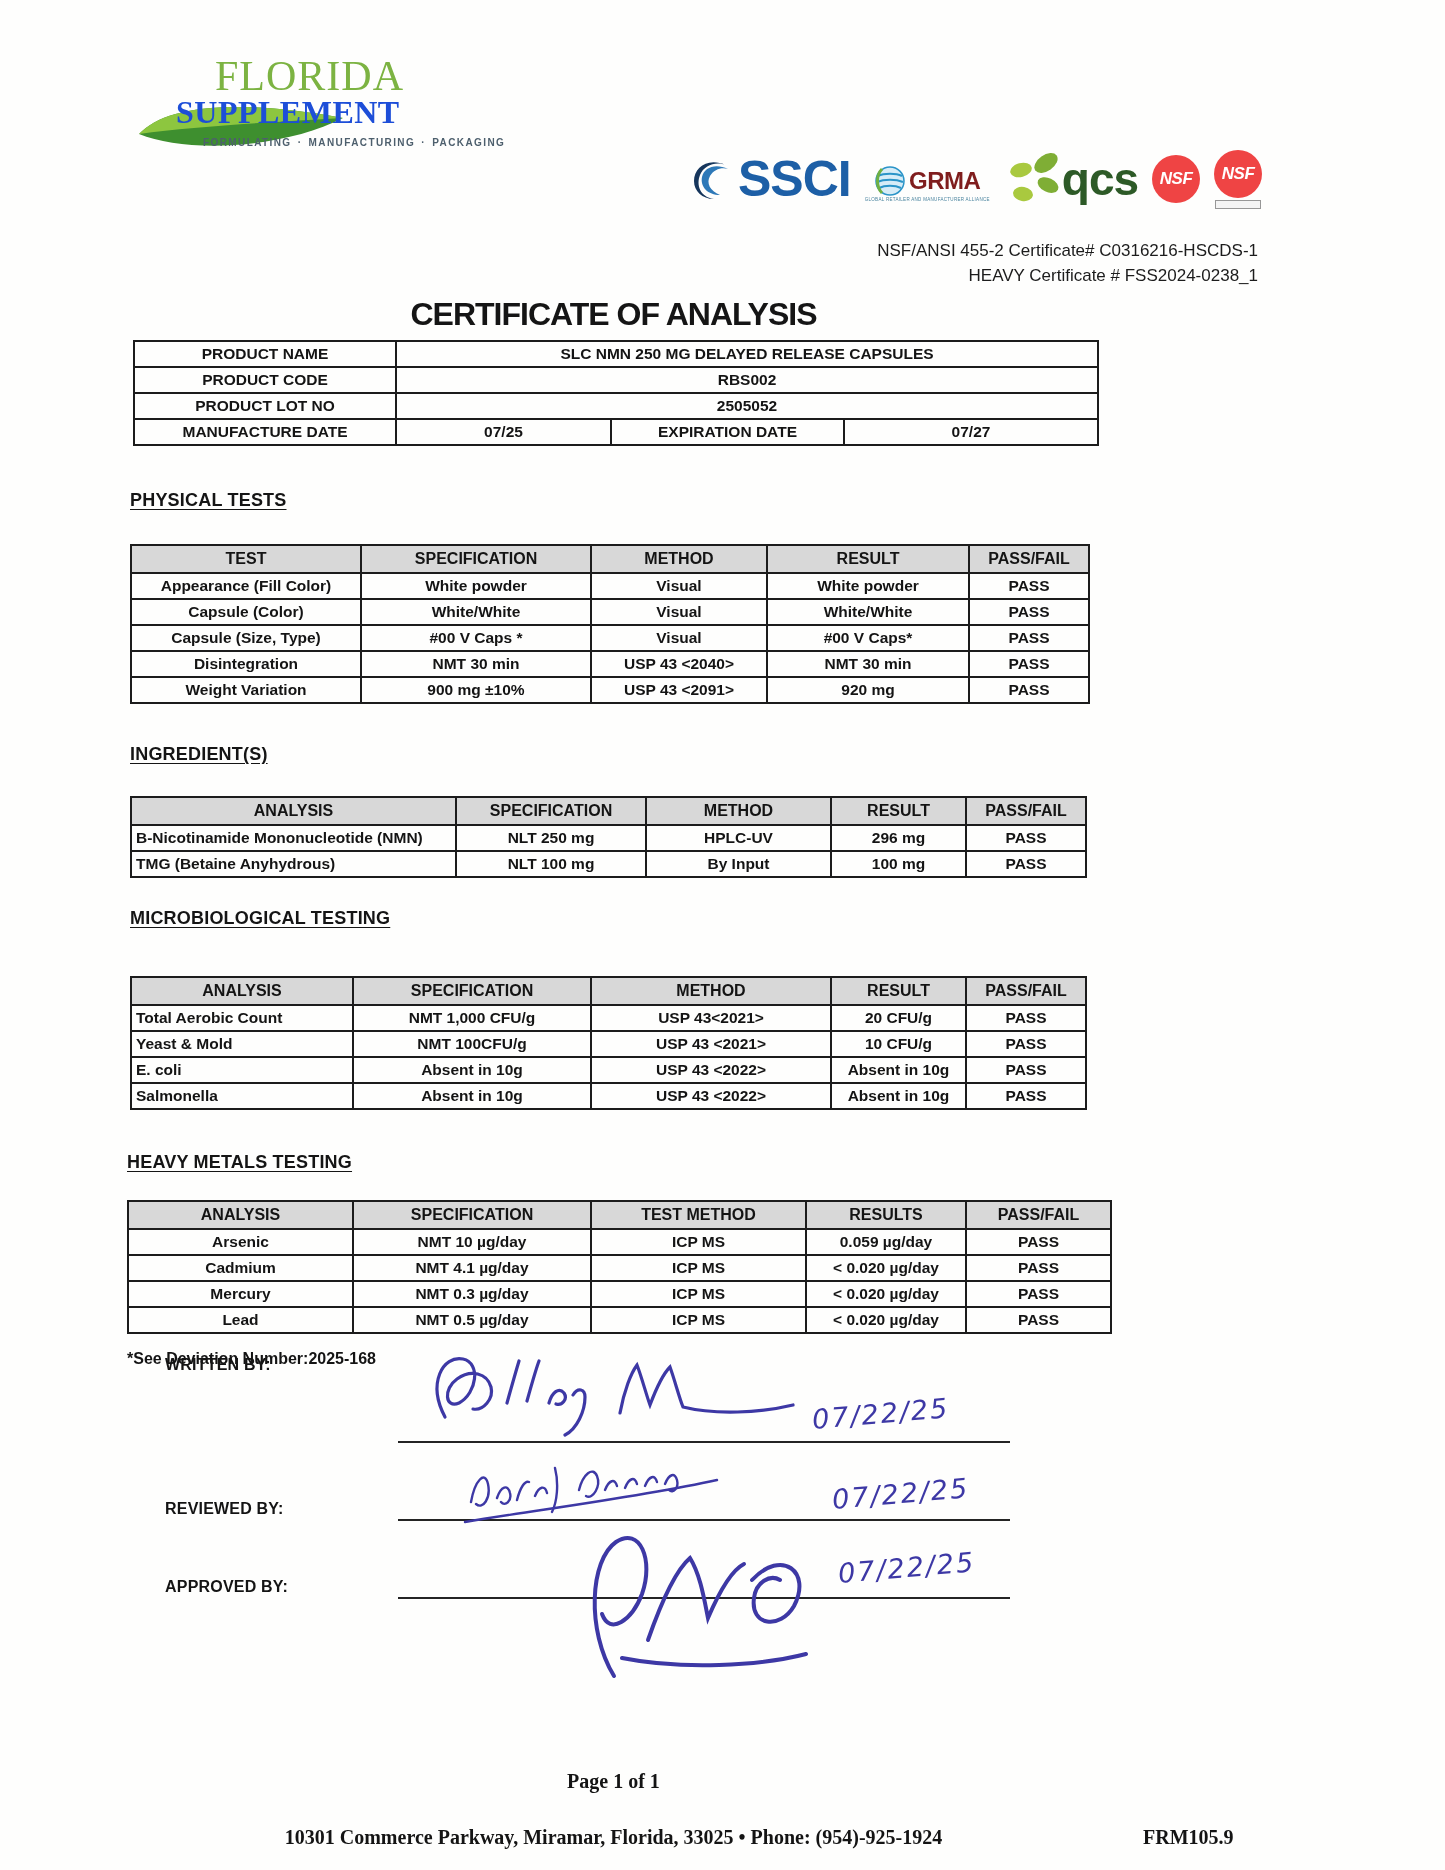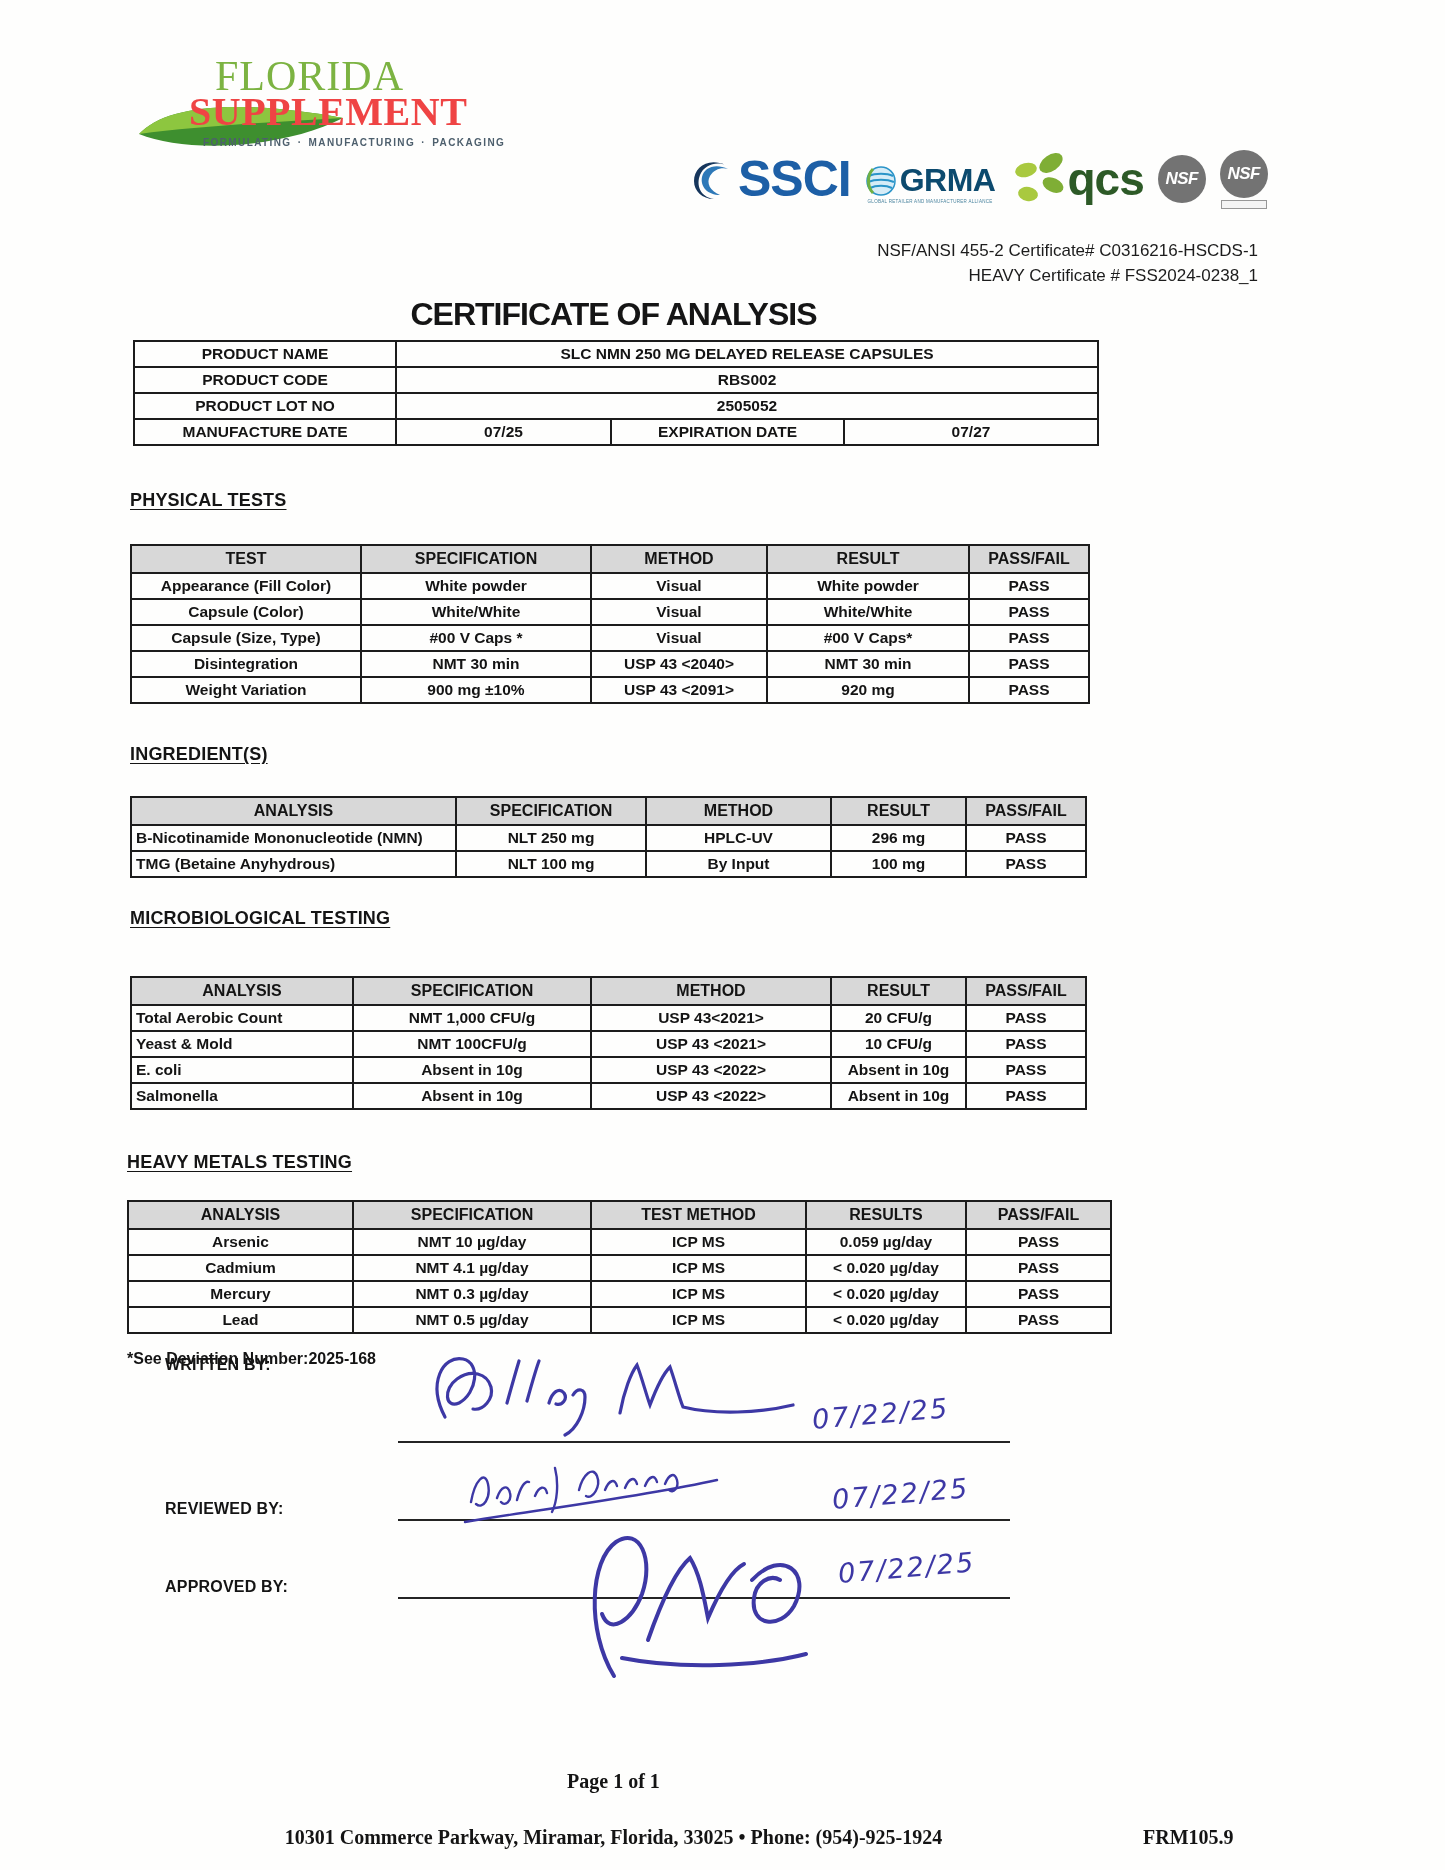--- a/index.html
+++ b/index.html
@@ -7,37 +7,37 @@
   .page {
     position:relative; width:1445px; height:1870px; background:#fefefd;
     font-family:"Liberation Sans", sans-serif; color:#141414; overflow:hidden;
   }
 
   
   .logo-block { position:absolute; left:143px; top:56px; width:420px; }
   .logo-leaf { position:absolute; left:-8px; top:40px; width:214px; height:58px; }
   .logo-line1 { font-family:"Liberation Serif", serif; font-weight:normal; font-size:42px;
     color:#7cb342; letter-spacing:1px; margin-left:72px; line-height:40px; position:relative; }
-  .logo-line2 { font-family:"Liberation Serif", serif; font-weight:bold; font-size:40px;
-    color:#ef4444; letter-spacing:0.5px; margin-left:46px; margin-top:-6px; line-height:44px; position:relative; }
+  .logo-line2 { font-family:"Liberation Serif", serif; font-weight:bold; font-size:32px;
+    color:#1d4ed8; letter-spacing:0.5px; margin-left:33px; margin-top:-6px; line-height:44px; position:relative; }
   .logo-tagline { font-size:10px; font-weight:600; color:#4d5f6d; letter-spacing:1.4px;
     word-spacing:2px; margin-left:60px; margin-top:3px; position:relative; }
 
   
   .cert-block { position:absolute; left:690px; top:146px; width:568px; }
   .cert-logos { display:flex; align-items:center; gap:14px; height:66px; }
   .ssci { display:flex; align-items:center; gap:4px; }
   .ssci-text { font-size:50px; font-weight:bold; color:#1d5fa6; letter-spacing:-1px; }
   .grma { display:flex; flex-direction:column; align-items:center; margin-top:8px; }
   .grma-row { display:flex; align-items:center; gap:3px; }
-  .grma-text { font-size:32px; font-weight:bold; color:#0c4a6e; letter-spacing:-0.5px; }
+  .grma-text { font-size:24px; font-weight:bold; color:#7f1d1d; letter-spacing:-0.5px; }
   .grma-tagline { font-size:4.5px; color:#49839e; letter-spacing:0.3px; white-space:nowrap; }
   .qcs { display:flex; align-items:center; margin-left:4px; }
   .qcs-text { font-size:46px; font-weight:bold; color:#2d5a27; letter-spacing:-1px; margin-left:-4px; }
-  .nsf-badge { width:48px; height:48px; border-radius:50%; background:#737373; color:#fff;
+  .nsf-badge { width:48px; height:48px; border-radius:50%; background:#ef4444; color:#fff;
     display:flex; align-items:center; justify-content:center; font-weight:bold;
     font-style:italic; font-size:17px; letter-spacing:-0.5px; flex:none; }
   .nsf-wrap { display:flex; flex-direction:column; align-items:center; }
   .nsf-sub { width:46px; height:9px; border:1px solid #979797; background:#f4f4f4; margin-top:2px; }
   .cert-lines { margin-top:26px; text-align:right; font-size:17px; line-height:25px; color:#1c1c1c; }
 
   
   .doc-title { position:absolute; left:130px; top:296px; width:967px; text-align:center;
     font-size:32px; font-weight:bold; letter-spacing:-1px; color:#151515; }
 

